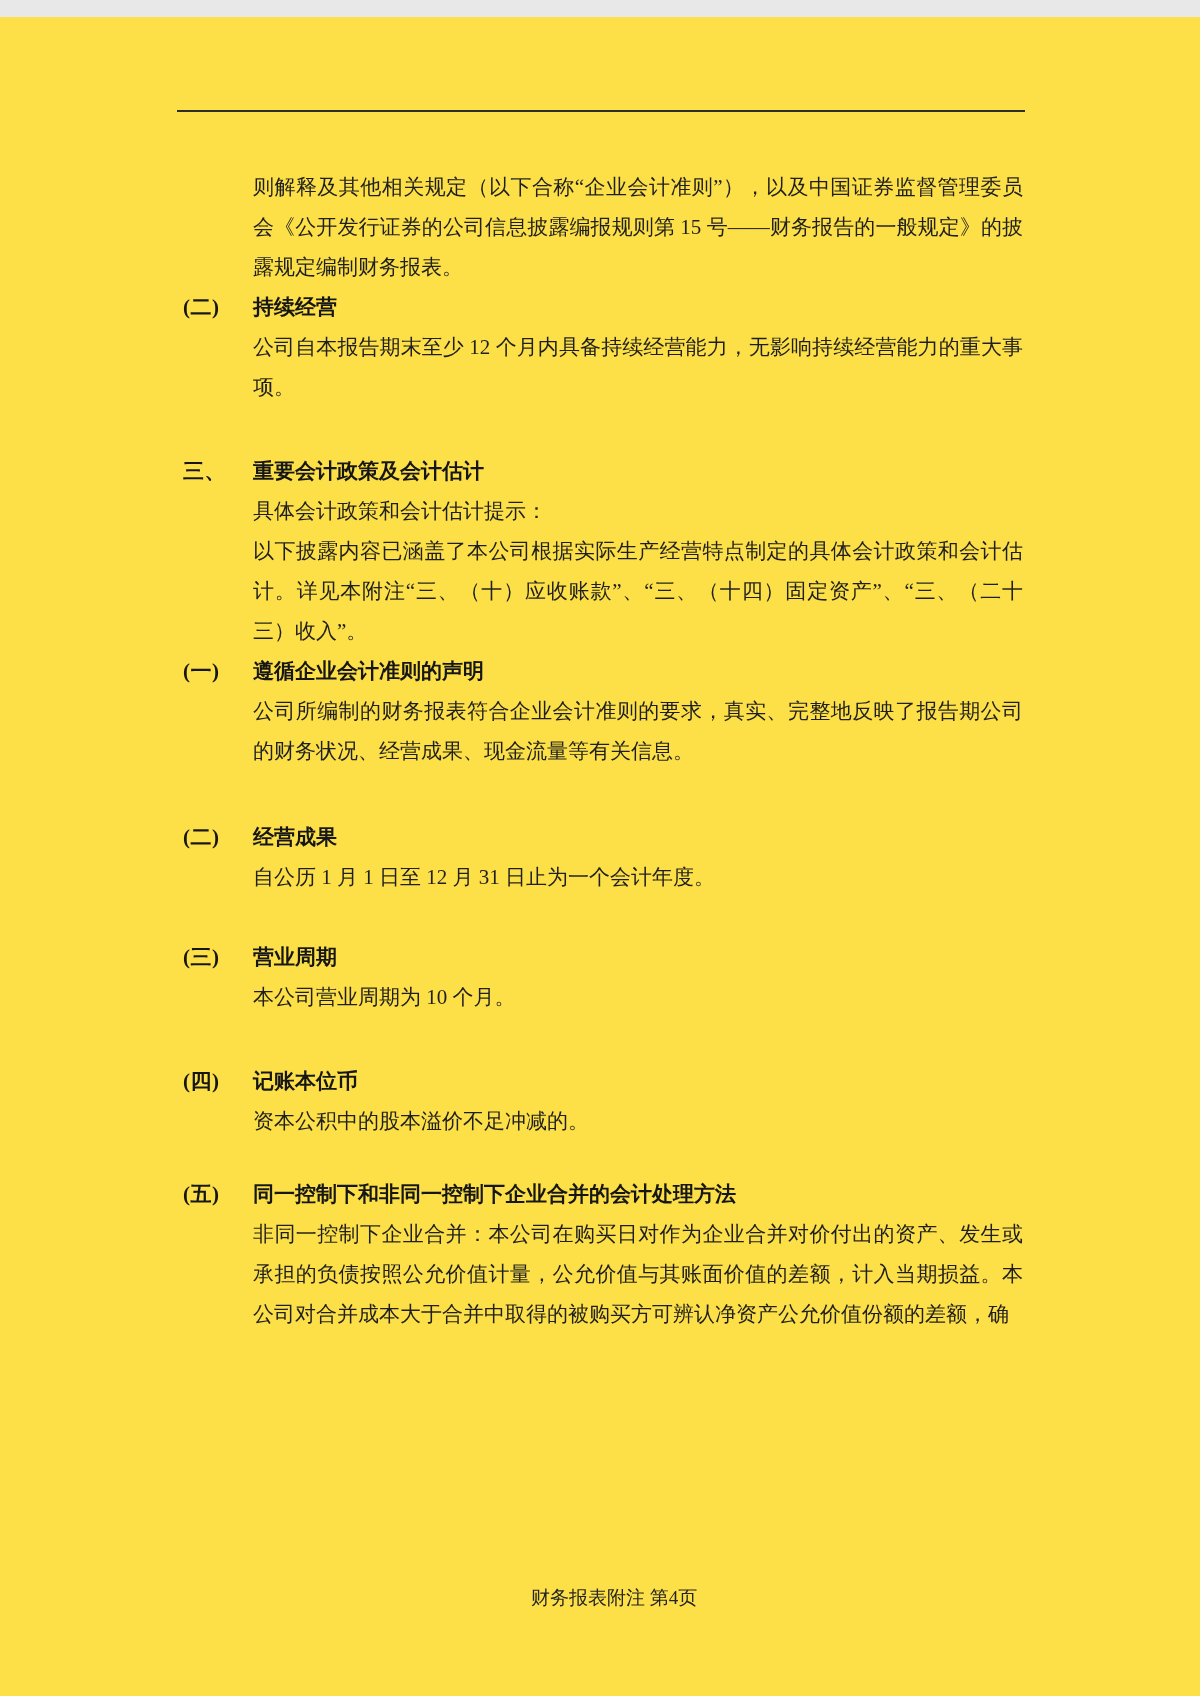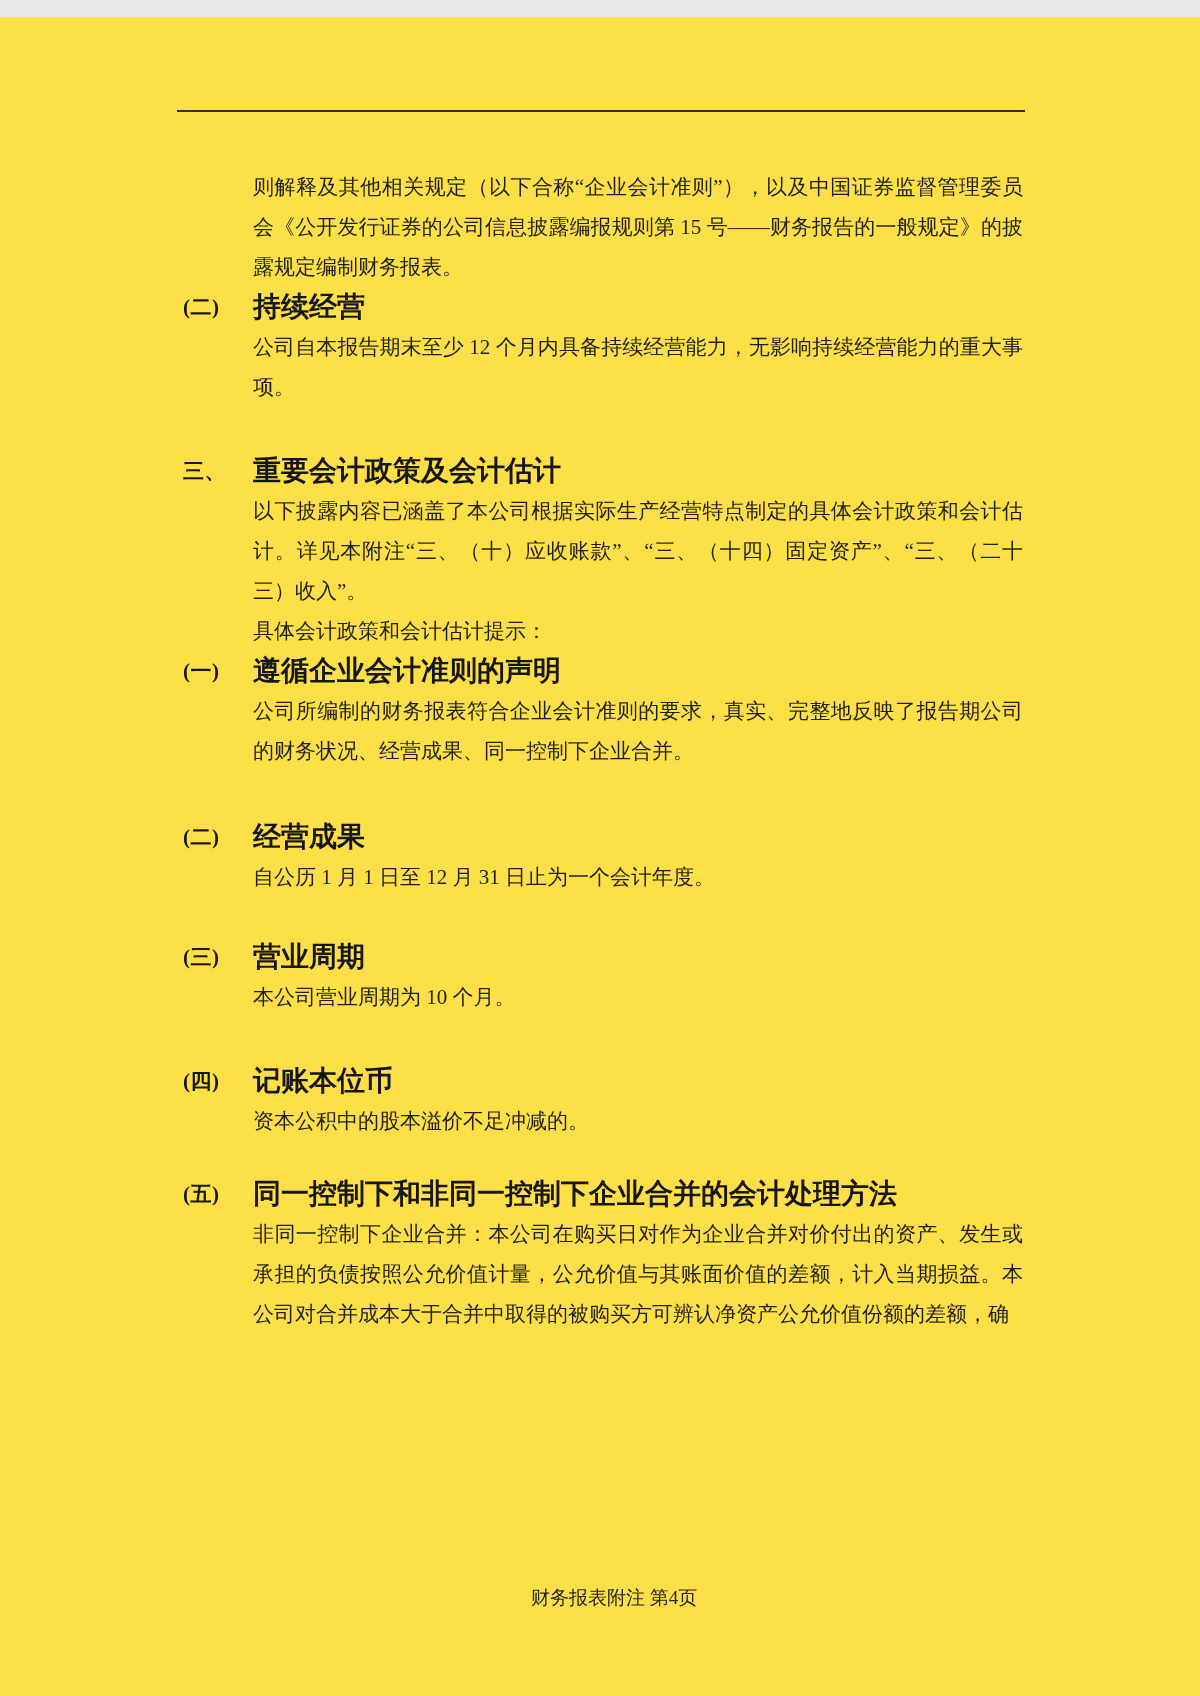--- a/index.html
+++ b/index.html
@@ -34,21 +34,21 @@
     width: 70px;
     font-size: 21px;
     line-height: 40px;
     font-weight: bold;
     color: #161616;
     letter-spacing: 0.5px;
   }
   .sec-content { flex: none; width: 770px; }
   .heading {
     font-family: "Liberation Sans", "DejaVu Sans", sans-serif;
-    font-size: 28px;
+    font-size: 21px;
     line-height: 40px;
     font-weight: bold;
     color: #161616;
   }
   .para {
     font-size: 21px;
     line-height: 40px;
     text-align: justify;
     text-justify: inter-character;
     color: #1f1f1f;
@@ -90,30 +90,30 @@
       <div class="sec-content">
         <div class="heading">持续经营</div>
         <p class="para">公司自本报告期末至少 12 个月内具备持续经营能力，无影响持续经营能力的重大事项。</p>
       </div>
     </div>
 
     <div class="sec mt44">
       <div class="sec-label">三、</div>
       <div class="sec-content">
         <div class="heading">重要会计政策及会计估计</div>
+        <p class="para">具体会计政策和会计估计提示：</p>
         <p class="para">以下披露内容已涵盖了本公司根据实际生产经营特点制定的具体会计政策和会计估计。详见本附注“三、（十）应收账款”、“三、（十四）固定资产”、“三、（二十三）收入”。</p>
-        <p class="para">具体会计政策和会计估计提示：</p>
       </div>
     </div>
 
     <div class="sec">
       <div class="sec-label">(一)</div>
       <div class="sec-content">
         <div class="heading">遵循企业会计准则的声明</div>
-        <p class="para">公司所编制的财务报表符合企业会计准则的要求，真实、完整地反映了报告期公司的财务状况、经营成果、同一控制下企业合并。</p>
+        <p class="para">公司所编制的财务报表符合企业会计准则的要求，真实、完整地反映了报告期公司的财务状况、经营成果、现金流量等有关信息。</p>
       </div>
     </div>
 
     <div class="sec mt46">
       <div class="sec-label">(二)</div>
       <div class="sec-content">
         <div class="heading">经营成果</div>
         <p class="para">自公历 1 月 1 日至 12 月 31 日止为一个会计年度。</p>
       </div>
     </div>

